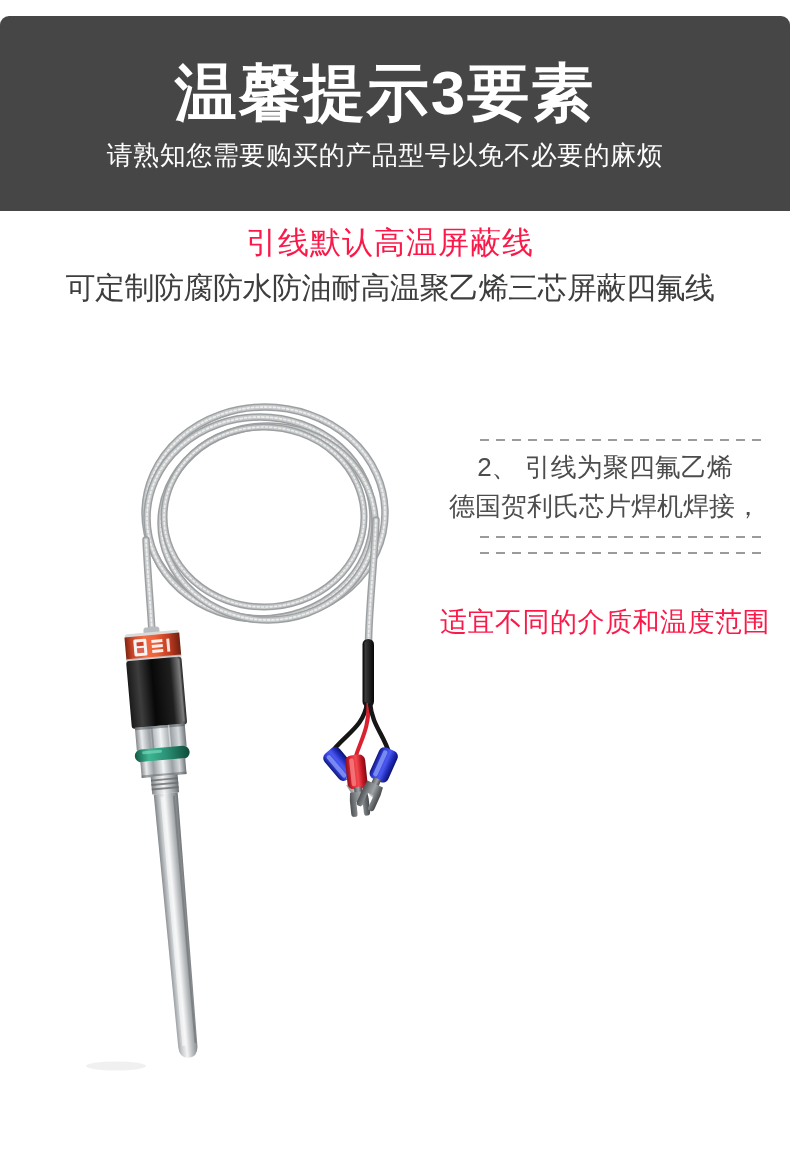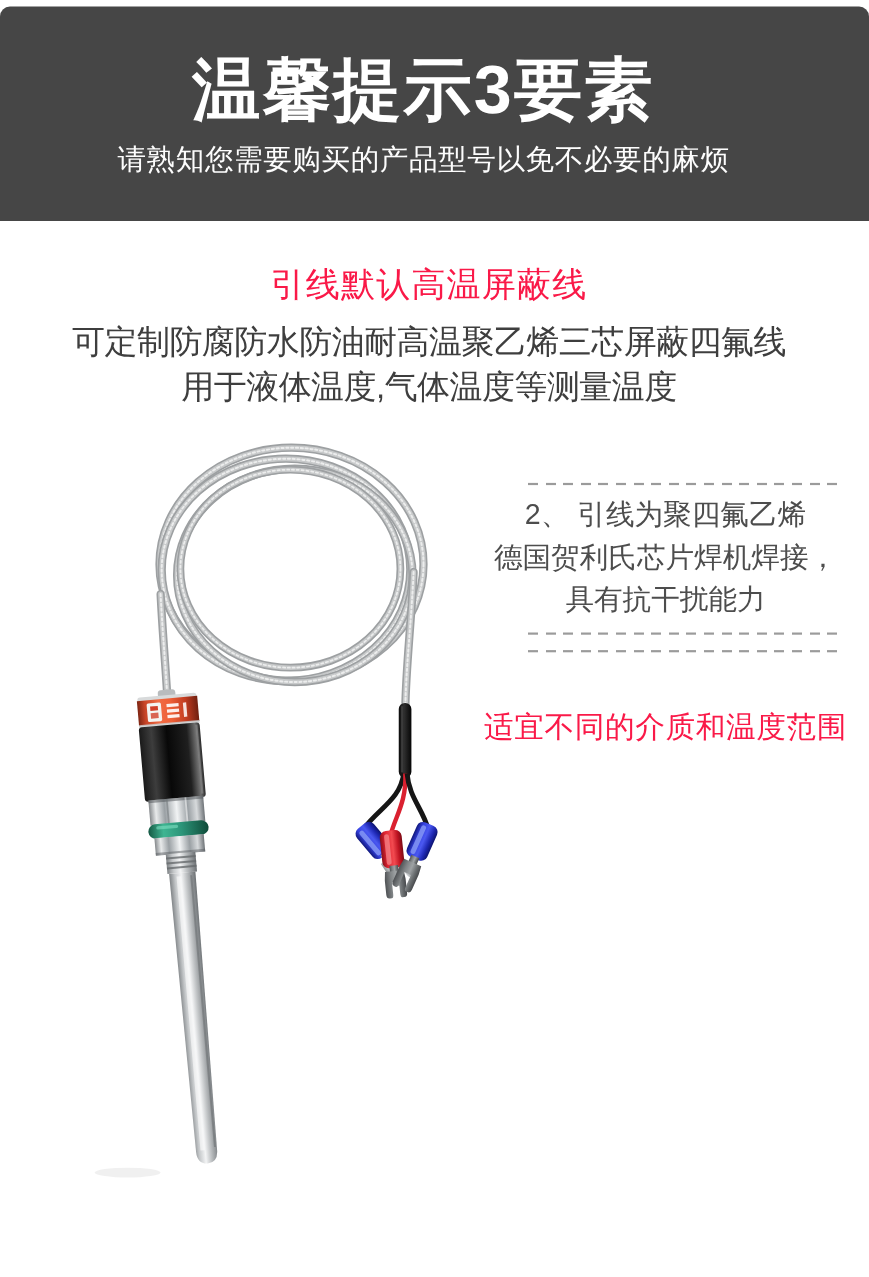--- a/index.html
+++ b/index.html
@@ -1,29 +1,29 @@
 <!DOCTYPE html>
 <html><head>
 <meta charset="utf-8">
 <style>
   html,body{margin:0;padding:0;background:#ffffff;}
   .page{position:relative;width:790px;height:1161px;background:#ffffff;overflow:hidden;
         font-family:"Liberation Sans","DejaVu Sans",sans-serif;}
 
   
-  .banner{position:absolute;left:0;top:6px;width:790px;height:195px;background:#464646;
+  .banner{position:absolute;left:0;top:16px;width:790px;height:195px;background:#464646;
           border-radius:9px 9px 0 0;text-align:center;}
   .banner-inner{transform:translateX(-10px);}
   .banner h1{margin:0;padding-top:44px;font-size:62px;line-height:66px;font-weight:900;
              color:#ffffff;letter-spacing:2px;}
   .banner p{margin:14px 0 0;font-size:26px;line-height:30px;color:#fdfdfd;letter-spacing:0.5px;}
 
   
   .intro{position:absolute;left:0;top:226px;width:780px;text-align:center;}
-  .intro-highlight{margin:16px;font-size:31px;line-height:33px;letter-spacing:1px;color:#fa1948;}
+  .intro-highlight{margin:0;font-size:31px;line-height:33px;letter-spacing:1px;color:#fa1948;}
   .intro-line{margin:0;font-size:30px;line-height:41px;letter-spacing:-0.5px;color:#3e3e3e;}
   .intro-line.first{margin-top:8px;}
 
   
   .product{position:absolute;left:40px;top:385px;width:420px;height:700px;}
 
   
   .features{position:absolute;left:440px;top:428px;width:330px;text-align:center;
             font-size:26px;color:#4d4d4d;}
   .feature p{margin:0;line-height:39px;}
@@ -43,21 +43,20 @@
   <header class="banner">
     <div class="banner-inner">
       <h1>温馨提示3要素</h1>
       <p>请熟知您需要购买的产品型号以免不必要的麻烦</p>
     </div>
   </header>
 
   <section class="intro">
     <p class="intro-highlight">引线默认高温屏蔽线</p>
     <p class="intro-line first">可定制防腐防水防油耐高温聚乙烯三芯屏蔽四氟线</p>
-    <p class="intro-line">用于液体温度,气体温度等测量温度</p>
   </section>
 
   <div class="product">
     <svg width="420" height="700" viewBox="0 0 420 700">
       <defs>
         <linearGradient id="gBody" x1="0" y1="0" x2="1" y2="0">
           <stop offset="0" stop-color="#1a1a1a"></stop>
             <stop offset="0.2" stop-color="#3d3d3d"></stop>
           <stop offset="0.45" stop-color="#080808"></stop>
             <stop offset="0.78" stop-color="#1f1f1f"></stop>
@@ -228,21 +227,20 @@
       </g>
     </svg>
   </div>
 
   <section class="features">
     <div class="divider d1"></div>
 
     <div class="feature f2">
       <p>2、 引线为聚四氟乙烯</p>
       <p>德国贺利氏芯片焊机焊接，</p>
-      <p>具有抗干扰能力</p>
     </div>
     <div class="divider d2"></div>
 
     <div class="divider d3"></div>
 
     <p class="footer-note">适宜不同的介质和温度范围</p>
   </section>
 
 </div>
 

